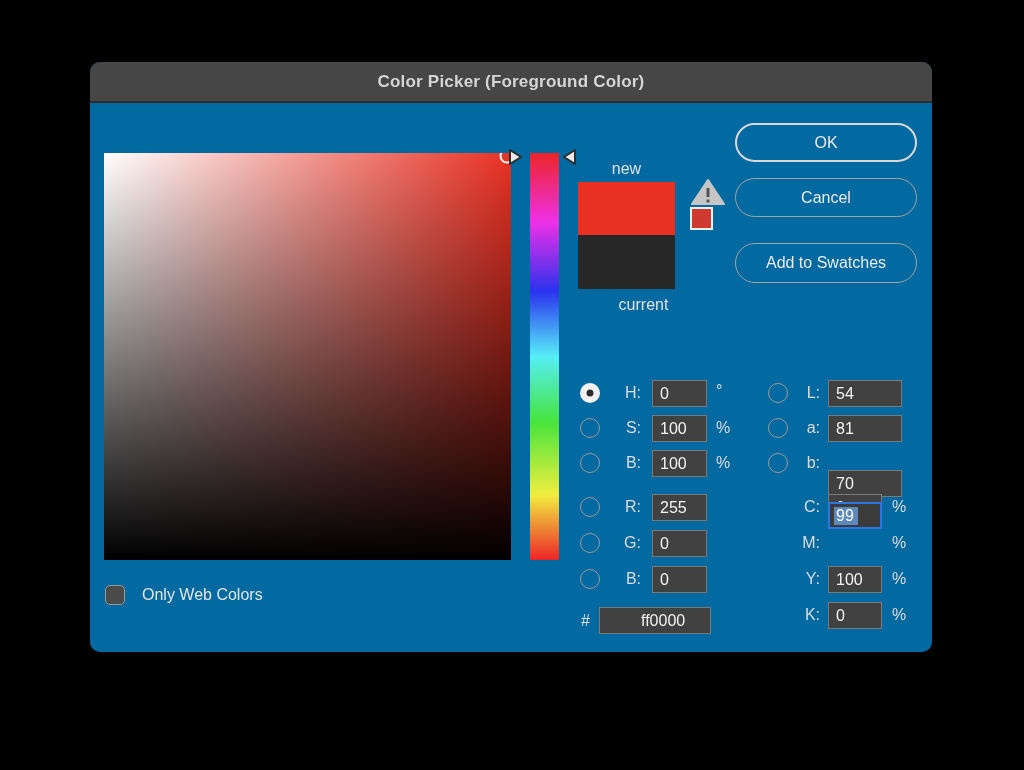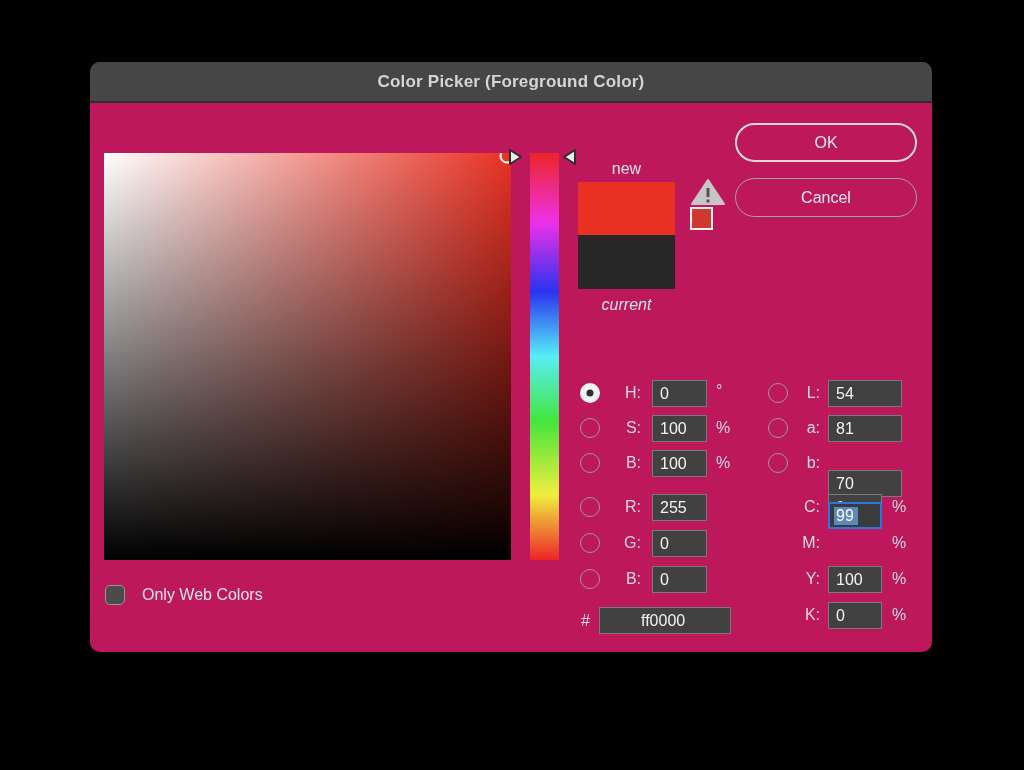--- a/index.html
+++ b/index.html
@@ -1,20 +1,20 @@
 <!DOCTYPE html>
 <html><head>
 <meta charset="utf-8">
 <style>
   * { margin:0; padding:0; box-sizing:border-box; }
   html,body { width:1024px; height:770px; background:#000; font-family:"Liberation Sans", sans-serif; overflow:hidden; }
   #stage { position:relative; width:1024px; height:770px; background:#000; }
 
   .dialog { position:absolute; left:90px; top:62px; width:842px; height:590px;
-            background:#be185d; border-radius:10px; box-shadow:0 12px 40px rgba(0,0,0,.65); }
+            background:#0369a1; border-radius:10px; box-shadow:0 12px 40px rgba(0,0,0,.65); }
   .titlebar { position:absolute; left:0; top:0; width:100%; height:41px; background:#464646;
               border-radius:10px 10px 0 0; border-bottom:2px solid #2d2d2d;
               display:flex; align-items:center; justify-content:center; }
   .titlebar .title { color:#d5d5d5; font-size:17px; font-weight:bold; letter-spacing:.2px; }
 
   
   .color-field { position:absolute; left:14px; top:91px; width:407px; height:407px; overflow:hidden;
     background: linear-gradient(to top, #000 0%, rgba(0,0,0,0) 100%),
                 linear-gradient(to right, #ffffff 0%, #e93123 100%); }
   .cursor-ring { position:absolute; left:0; top:0; pointer-events:none; }
@@ -22,21 +22,21 @@
   
   .hue-strip { position:absolute; left:440px; top:91px; width:29px; height:407px;
     background: linear-gradient(to bottom, #ec2527 0%, #ee30e7 17%, #2b32ee 34%, #55eef6 50%, #46e53c 66%, #f0ee3f 84%, #ec2527 100%); }
   .thumb { position:absolute; width:19px; height:20px; }
   .thumb-left  { left:416px; top:85px; }
   .thumb-right { left:470px; top:85px; }
 
   
   .swatch-label { position:absolute; width:97px; text-align:center; color:#e2e2e2; font-size:16px; }
   .swatch-new-label { left:488px; top:98px; }
-  .swatch-current-label { left:488px; top:234px;font-style:italic; }
+  .swatch-current-label { left:505px; top:234px; }
   .swatch-box { position:absolute; left:488px; top:120px; width:97px; height:107px; }
   .swatch-new { position:absolute; left:0; top:0; width:97px; height:53px; }
   .swatch-current { position:absolute; left:0; top:53px; width:97px; height:54px; }
   .gamut-icons { position:absolute; left:600px; top:116px; width:36px; }
   .websafe-swatch { position:absolute; left:600px; top:145px; width:23px; height:23px;
                     border:2px solid #efefef; background:#ce3a30; }
 
   
   .btn { position:absolute; left:645px; width:182px; border:1.5px solid #a3a3a3; border-radius:21px;
          background:transparent; color:#ebebeb; font-size:16px; font-family:inherit;
@@ -49,21 +49,21 @@
   
   .radio { position:absolute; width:20px; height:20px; border-radius:50%;
            border:1.5px solid #9a9a9a; }
   .radio.selected { border:none; background:#f2f2f2; }
   .radio.selected::after { content:""; position:absolute; left:50%; top:50%;
     transform:translate(-50%,-50%); width:7px; height:7px; border-radius:50%; background:#2e2e2e; }
   .flabel { position:absolute; color:#dcdcdc; font-size:16px; text-align:right; }
   .unit { position:absolute; color:#dcdcdc; font-size:16px; }
   .psinput { position:absolute; height:27px; background:#414141; border:1px solid #7a7a7a;
              color:#f3f3f3; font-size:16px; font-family:inherit; padding:0 0 0 7px; outline:none; }
-  .w55 { width:55px; } .w65 { width:74px; } .w54 { width:54px; } .w132 { width:132px;padding-left:41px; }
+  .w55 { width:55px; } .w65 { width:74px; } .w54 { width:54px; } .w132 { width:112px;padding-left:41px; }
   .focusbox { position:absolute; width:54px; height:27px; background:#3b3b3b;
               border:2px solid #2e75e0; display:flex; align-items:center; padding-left:4px; }
   .focusbox .sel { background:#5c88bc; color:#ffffff; font-size:16px; padding:0 4px 0 2px; }
 
   
   .checkbox { position:absolute; left:15px; top:523px; width:20px; height:20px;
               border:1.5px solid #979797; border-radius:5px; background:#4b4b4b; }
   .checkbox-label { position:absolute; left:52px; top:523px; color:#e5e5e5; font-size:16px; line-height:20px; }
 </style>
 </head>
@@ -99,20 +99,21 @@
 
     <svg class="gamut-icons" width="36" height="28" viewBox="0 0 36 28">
       <path d="M18 2 L34 26 H2 Z" fill="#c6c6c6" stroke="#c6c6c6" stroke-width="2" stroke-linejoin="round"></path>
       <rect x="16.5" y="10" width="3" height="9" fill="#535353"></rect>
       <rect x="16.5" y="21.5" width="3" height="3" fill="#535353"></rect>
     </svg>
     <div class="websafe-swatch"></div>
 
     <button class="btn btn-ok">OK</button>
     <button class="btn btn-cancel">Cancel</button>
+    <button class="btn btn-swatches">Add to Swatches</button>
 
     <div class="radio selected" style="left:490px; top:321px;"></div>
     <span class="flabel" style="left:515px; top:322px; width:36px;">H:</span>
     <input class="psinput w55" style="left: 562px; top: 318px;" value="0">
     <span class="unit" style="left:626px; top:320px;">°</span>
 
     <div class="radio" style="left:490px; top:356px;"></div>
     <span class="flabel" style="left:515px; top:357px; width:36px;">S:</span>
     <input class="psinput w55" style="left: 562px; top: 353px;" value="100">
     <span class="unit" style="left:626px; top:357px;">%</span>

